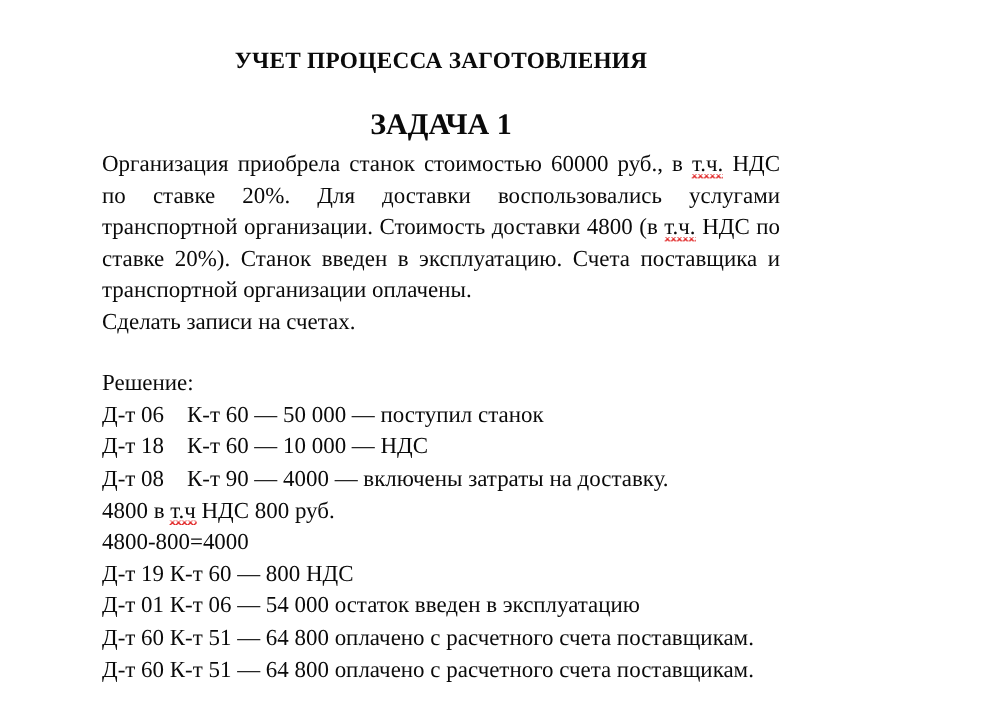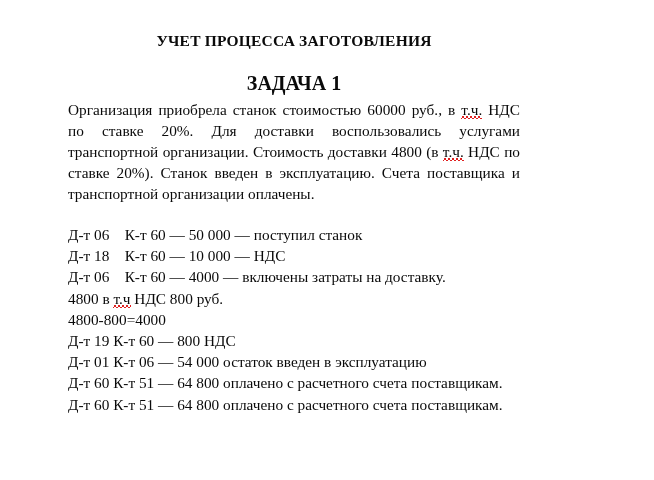--- a/index.html
+++ b/index.html
@@ -76,29 +76,31 @@
 <body>
 
 <div class="page">
 
   <h1 class="doc-title">УЧЕТ ПРОЦЕССА ЗАГОТОВЛЕНИЯ</h1>
 
   <h2 class="task-heading">ЗАДАЧА 1</h2>
 
   <p class="problem-text">
     <span>Организация приобрела станок стоимостью 60000 руб., в </span><span class="spell">т.ч.</span><span> НДС по ставке 20%. Для доставки воспользовались услугами транспортной организации. Стоимость доставки 4800 (в </span><span class="spell">т.ч.</span><span> НДС по ставке 20%). Станок введен в эксплуатацию. Счета поставщика и транспортной организации оплачены.</span>
+    <span class="last-line">Сделать записи на счетах.</span>
   </p>
 
   <div class="solution-block">
 
+    <div class="solution-line">Решение:</div>
 
 
     <div class="solution-line">Д-т 06    К-т 60 — 50 000 — поступил станок</div>
     <div class="solution-line">Д-т 18    К-т 60 — 10 000 — НДС</div>
-    <div class="solution-line">Д-т 06    К-т 60 — 4000 — включены затраты на доставку.</div>
+    <div class="solution-line">Д-т 08    К-т 90 — 4000 — включены затраты на доставку.</div>
 
     <div class="solution-line"><span>4800 в </span><span class="spell">т.ч</span><span> НДС 800 руб.</span></div>
 
     <div class="solution-line">4800-800=4000</div>
     <div class="solution-line">Д-т 19 К-т 60 — 800 НДС</div>
     <div class="solution-line">Д-т 01 К-т 06 — 54 000 остаток введен в эксплуатацию</div>
     <div class="solution-line">Д-т 60 К-т 51 — 64 800 оплачено с расчетного счета поставщикам.</div>
     <div class="solution-line">Д-т 60 К-т 51 — 64 800 оплачено с расчетного счета поставщикам.</div>
 
   </div>

